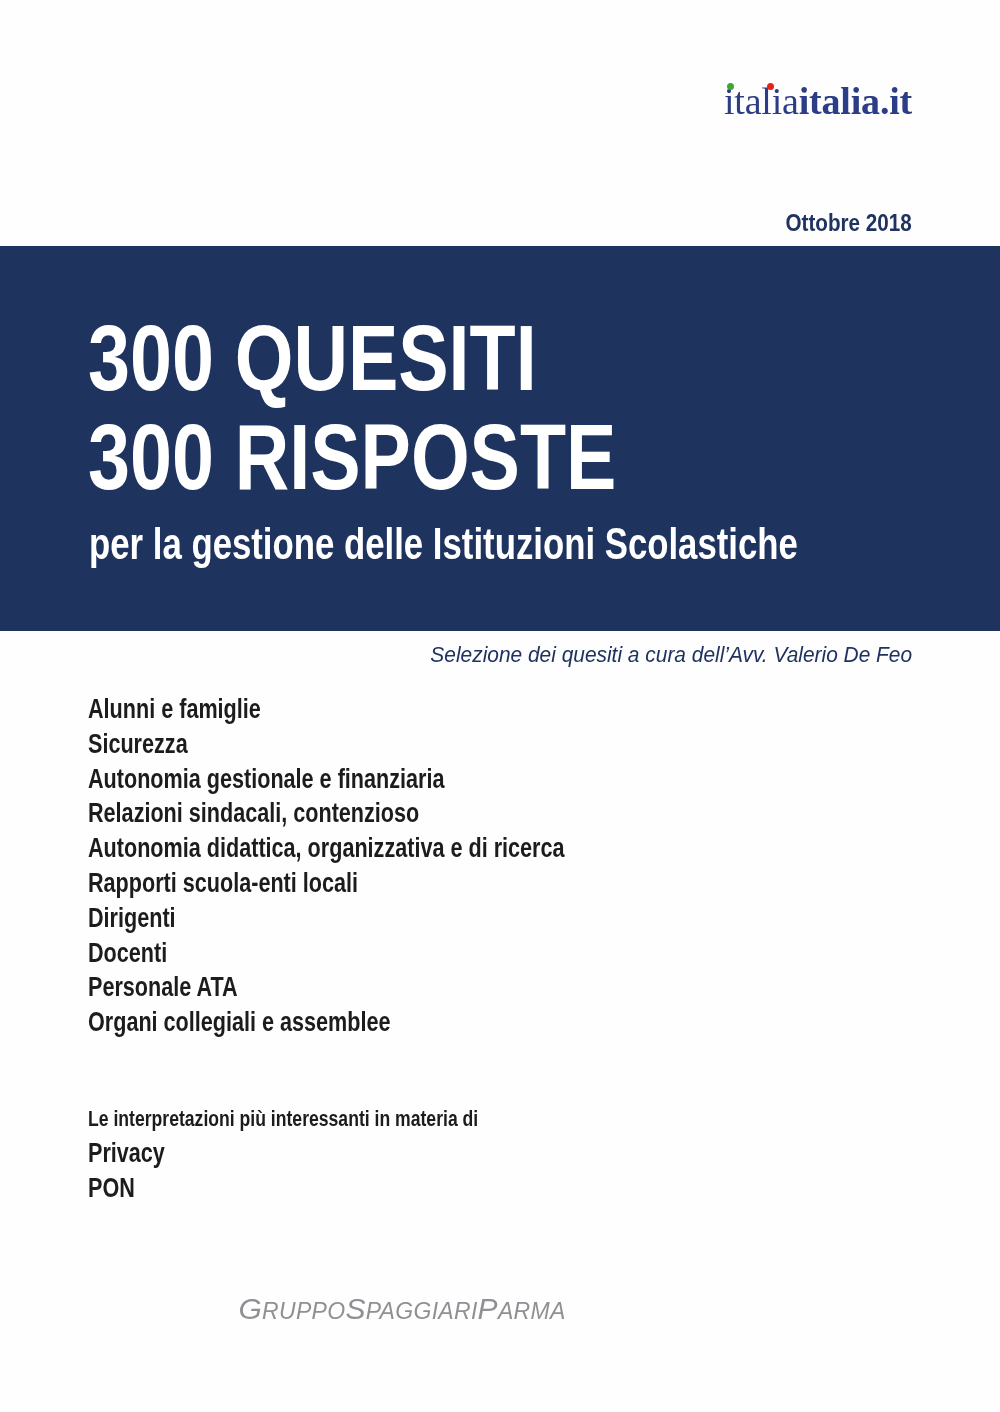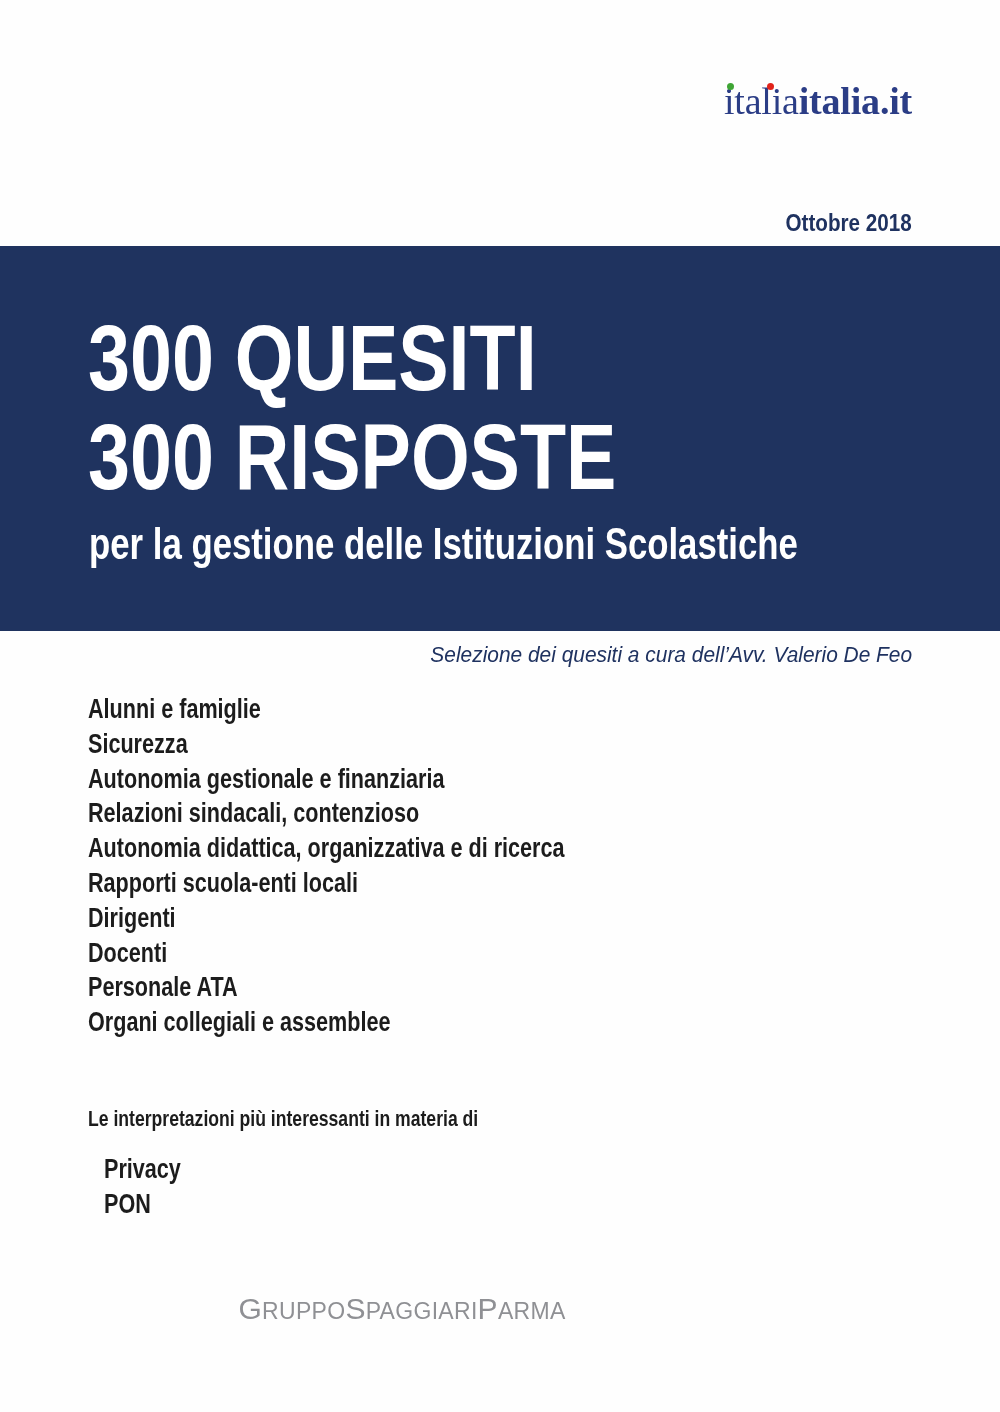--- a/index.html
+++ b/index.html
@@ -64,32 +64,32 @@
     white-space: nowrap;
     transform: scaleX(0.80); transform-origin: left center;
   }
 
   .interp-head {
     left: 88px; top: 1106px;
     font-size: 22px; font-weight: bold; color: #1c1c1c;
     transform: scaleX(0.80);
   }
   .interp-list {
-    position: absolute; left: 88px; top: 1136px; margin: 16px; padding: 0; list-style: none;
+    position: absolute; left: 88px; top: 1136px; margin: 0; padding: 0; list-style: none;
   }
   .interp-list li {
     height: 35px; line-height: 35px;
     font-size: 27px; font-weight: bold; color: #1c1c1c;
     white-space: nowrap;
     transform: scaleX(0.80); transform-origin: left center;
   }
 
   .footer {
     left: 0; width: 804px; top: 1294px; text-align: center;
-    color: #8f9094; font-size: 30px; letter-spacing: 0.3px; line-height: 1;
+    color: #8f9094; font-size: 30px; letter-spacing: 0.3px; line-height: 1; font-style: italic;
   }
   .footer .sc { font-size: 23px; }
 </style>
 </head>
 <body>
 
 <div class="abs logo">
   <span class="light"><span class="dot" style="left:3px;background:#3fa535"></span><span class="dot" style="left:43px;background:#e2231a"></span><span>italia</span></span><span class="bold">italia.it</span>
 </div>
 

